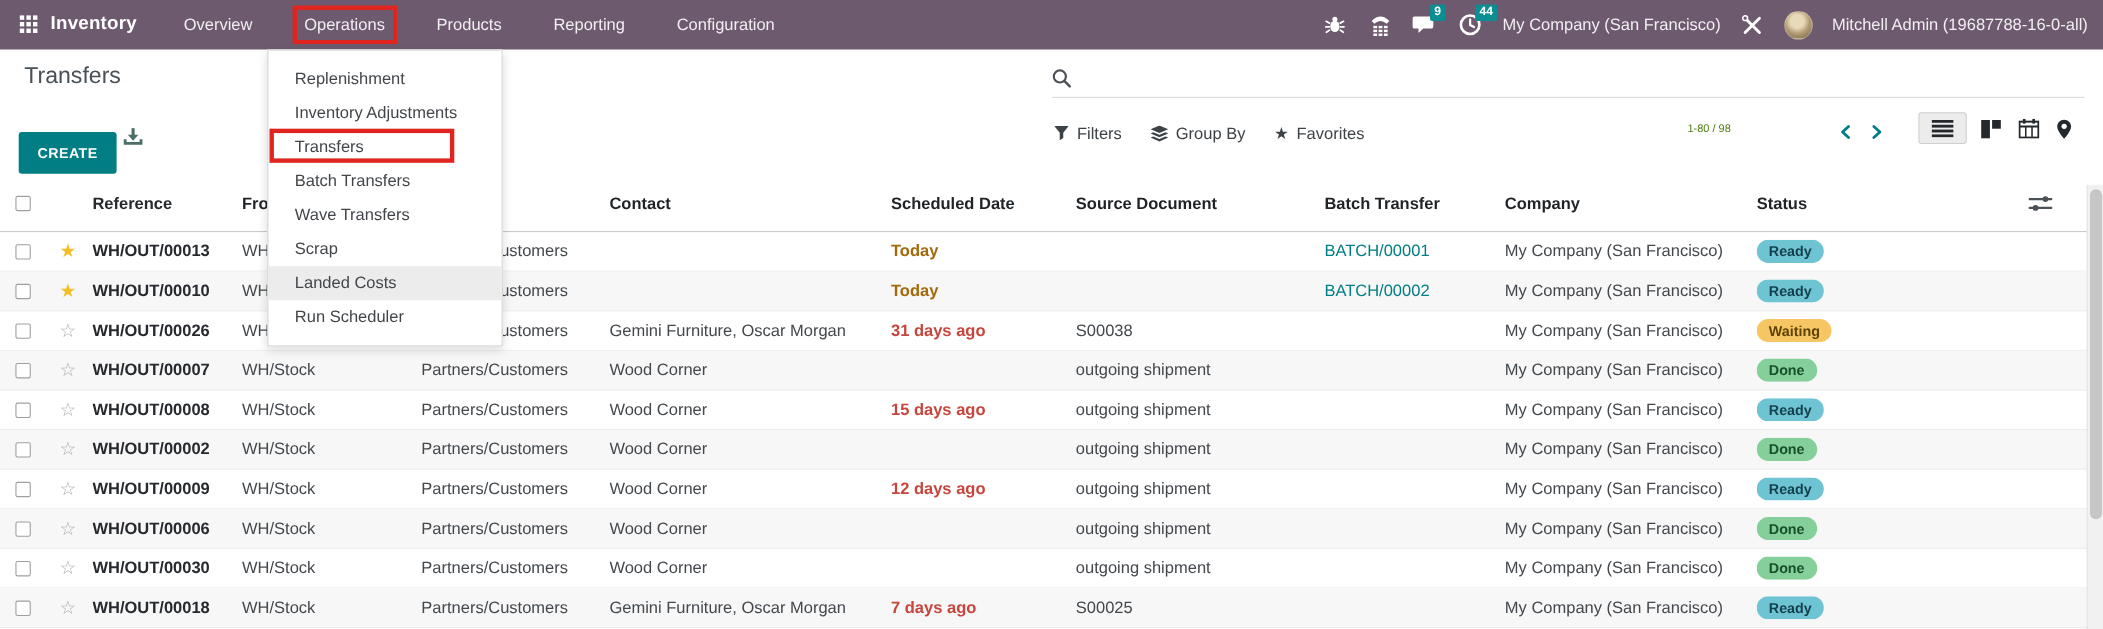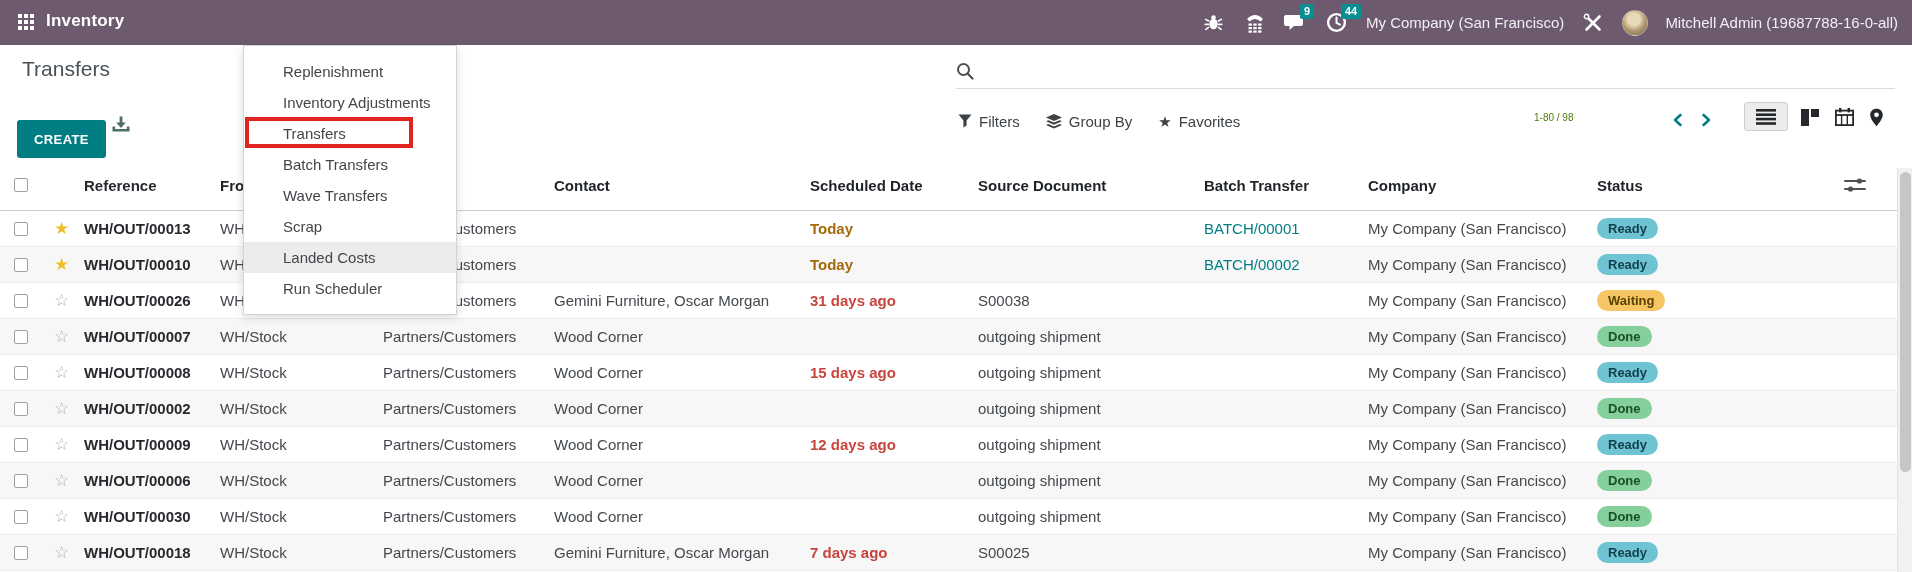--- a/index.html
+++ b/index.html
@@ -63,21 +63,21 @@
   .pill.waiting { background:#f7c664; color:#5c4200; }
   .c-end { display:flex; justify-content:flex-end; padding-right:46px; }
   .colset { cursor:pointer; }
 
   
   .sb-track { position:absolute; right:0; top:168px; width:15px; height:404px; background:#f1f1f1; border-left:1px solid #e3e3e3; }
   .sb-thumb { position:absolute; left:2px; top:4px; width:11px; height:300px; background:#c6c6c6; border-radius:6px; cursor:pointer; }
 
   
   .dropdown { position:absolute; left:243px; top:45px; width:214px; padding:10px 0; background:#fff; border:1px solid #d4d4d4; box-shadow:0 3px 9px rgba(0,0,0,.14); z-index:20; }
-  .dd-item { position:relative; height:31px; display:flex; align-items:center; padding-left:39px; font-size:15px; color:#42464a; cursor:pointer; white-space:nowrap; }
+  .dd-item { position:relative; height:31px; display:flex; align-items:center; padding-left:24px; font-size:15px; color:#42464a; cursor:pointer; white-space:nowrap; }
   .dd-item.hovered { background:#ececec; }
   .dd-redbox { position:absolute; left:1px; top:-1px; width:168px; height:31px; border:4px solid #e0241f; pointer-events:none; }
 
   svg { display:block; }
 </style>
 </head>
 <body>
 
 <div class="screen">
 
@@ -87,20 +87,27 @@
         <i></i>
         <i></i>
         <i></i>
         <i></i>
         <i></i>
         <i></i>
         <i></i>
         <i></i>
     </div>
     <div class="app-name">Inventory</div>
+    <div class="nav-menu">
+        <div class="nav-item">Overview</div>
+        <div class="nav-item annotated">Operations<span style="position: absolute; inset: 0px; pointer-events: none;"></span></div>
+        <div class="nav-item">Products</div>
+        <div class="nav-item">Reporting</div>
+        <div class="nav-item">Configuration</div>
+      </div>
     <div class="nav-right">
       <div class="nav-ico">
         <svg width="19" height="19" viewBox="0 0 19 19">
             <ellipse cx="9.5" cy="11" rx="4.2" ry="5.2" fill="#fff"></ellipse>
             <circle cx="9.5" cy="4.6" r="2.3" fill="#fff"></circle>
             <g stroke="#fff" stroke-width="1.6" stroke-linecap="round">
               <line x1="4.6" y1="8" x2="1.6" y2="6.4"></line>
               <line x1="4.4" y1="11.4" x2="1.2" y2="11.4"></line>
               <line x1="4.6" y1="14.4" x2="1.8" y2="16.4"></line>
               <line x1="14.4" y1="8" x2="17.4" y2="6.4"></line>

